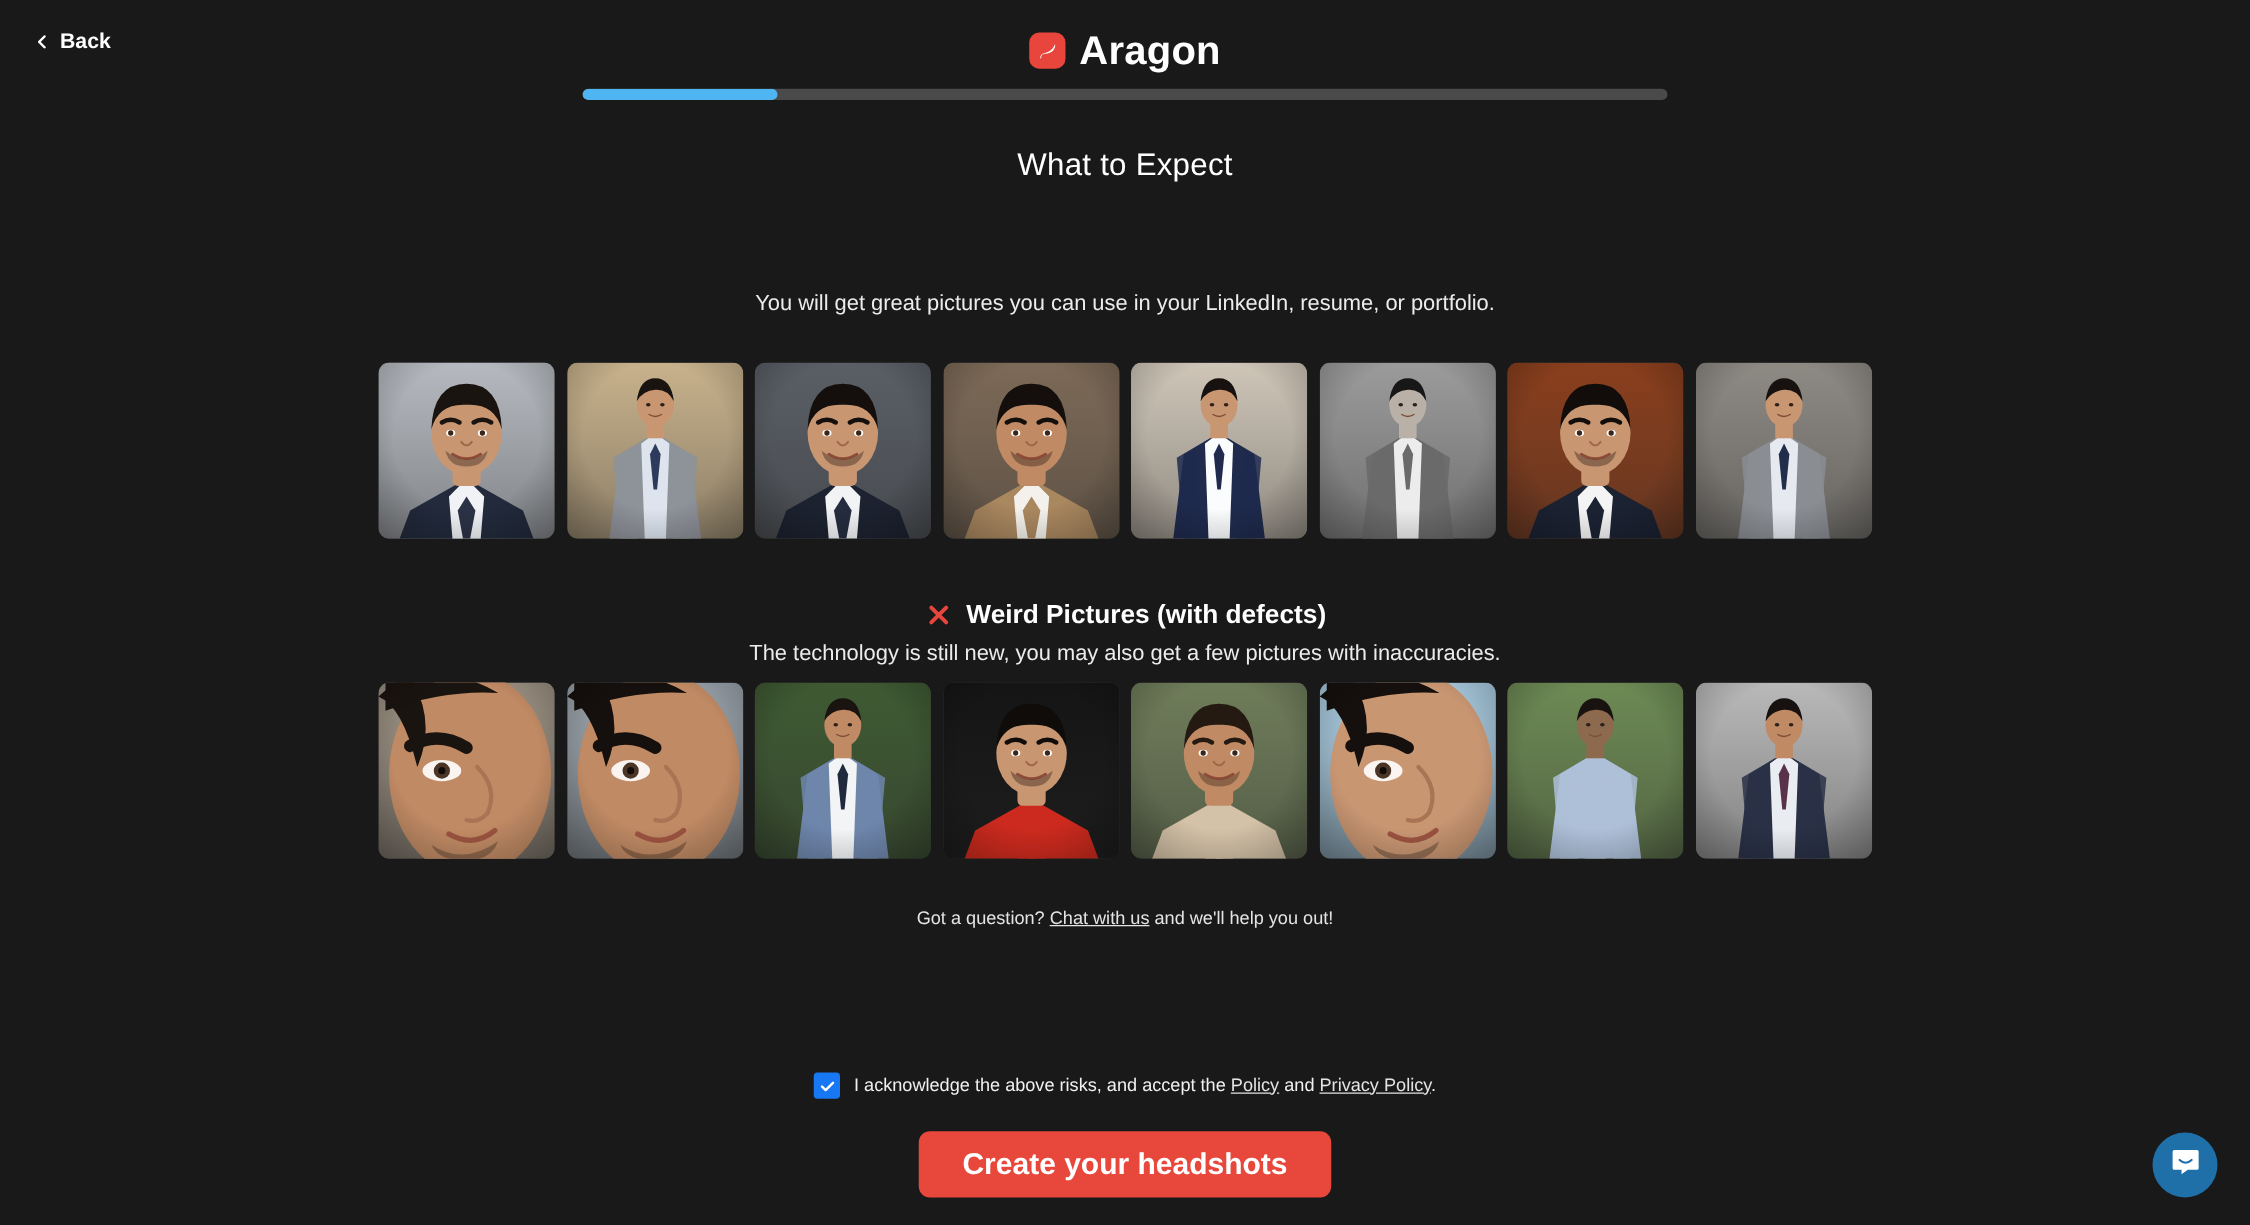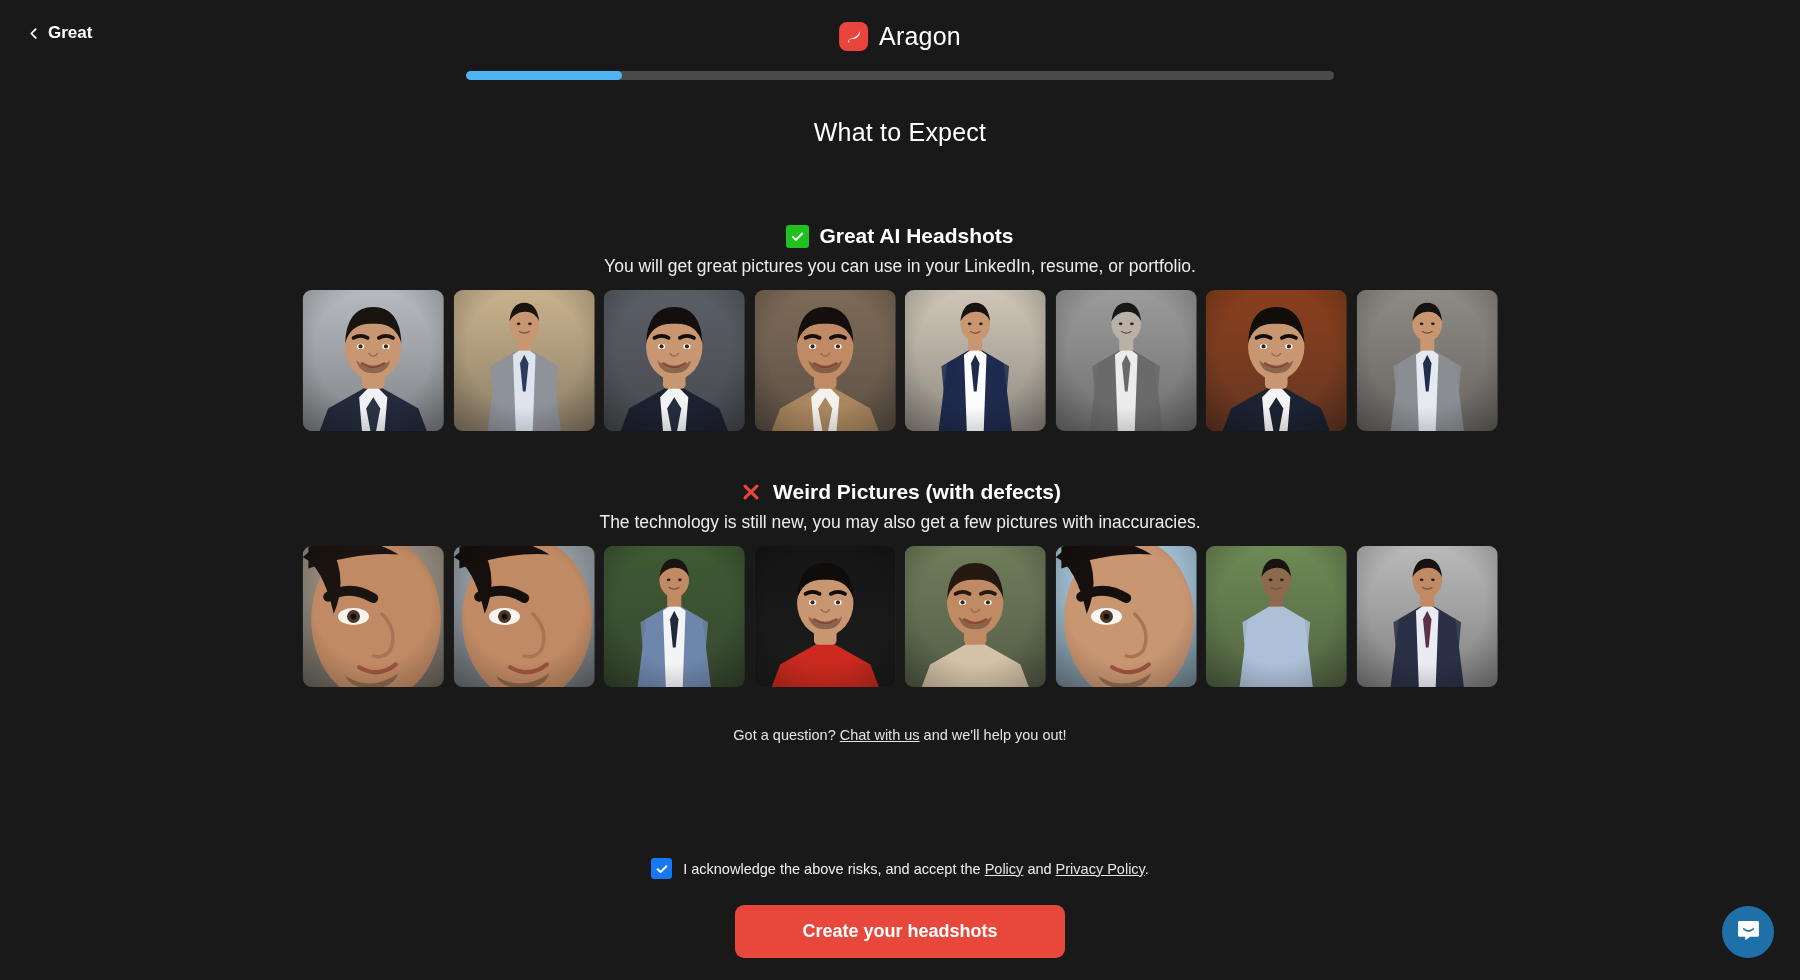--- a/index.html
+++ b/index.html
@@ -25,21 +25,21 @@
   .brand {
     position: absolute; left: 50%; top: 22px; transform: translateX(-50%);
     display: flex; align-items: center; gap: 11px;
   }
   .brand-logo {
     width: 29px; height: 29px; border-radius: 8px;
     background: #E8453C;
     display: flex; align-items: center; justify-content: center;
     flex: 0 0 auto;
   }
-  .brand-name { font-size: 25px; font-weight: 400; color: #fff; letter-spacing: .2px; }
+  .brand-name { font-size: 32px; font-weight: 700; color: #fff; letter-spacing: .2px; }
 
   
   .progress-track {
     position: absolute; left: 466px; top: 71px;
     width: 868px; height: 9px;
     background: #4a4a4a; border-radius: 6px; overflow: hidden;
   }
   .progress-fill {
     height: 100%; background: #4FB5F2; border-radius: 6px;
   }
@@ -100,21 +100,21 @@
     flex: 0 0 auto; cursor: pointer;
   }
   .consent-text { white-space: nowrap; }
 
   
   .cta {
     position: absolute; left: 50%; top: 905px; transform: translateX(-50%);
     width: 330px; height: 53px; border: none; border-radius: 9px;
     background: #E8483C; color: #fff;
     font-family: "Liberation Sans", sans-serif;
-    font-size: 18px; font-weight: 700; cursor: pointer;
+    font-size: 24px; font-weight: 700; cursor: pointer;
   }
 
   
   .intercom {
     position: absolute; right: 26px; bottom: 22px;
     width: 52px; height: 52px; border-radius: 50%;
     background: #1F6FA8;
     display: flex; align-items: center; justify-content: center;
     cursor: pointer;
   }
@@ -123,21 +123,21 @@
 <body>
 
 <div class="page">
 
   <div class="back-btn">
     <span class="back-chevron">
       <svg viewBox="0 0 12 12" width="11" height="11">
           <path d="M8.4 1.2 L3.6 6 L8.4 10.8" fill="none" stroke="#ffffff" stroke-width="1.9" stroke-linecap="round" stroke-linejoin="round"></path>
         </svg>
     </span>
-    <span>Great</span>
+    <span>Back</span>
   </div>
 
   <div class="brand">
     <span class="brand-logo" style="background: rgb(232, 69, 60);">
       <svg viewBox="0 0 24 24" width="18" height="18">
         <path d="M19.5 4.2c-2.1 5.6-5.6 8-9.2 9.1-2.1.6-3.4 1.1-4.4 2.1 1.9-.6 3.6-.7 5.5-1 3.4-.6 6.2-2.3 7.6-5.5.6-1.4.8-3 .5-4.7z" fill="#ffffff"></path>
         <path d="M4.4 19.6c.5-2.2 1.3-3.9 2.6-5.4-1.3.6-2.3 1.6-2.9 2.9-.4.8-.5 1.7-.3 2.5z" fill="#ffffff"></path>
       </svg>
     </span>
     <span class="brand-name">Aragon</span>
@@ -145,28 +145,20 @@
 
   <div class="progress-track">
     <div class="progress-fill" id="progress-fill" style="width: 18%; background: rgb(79, 181, 242);"></div>
   </div>
 
   <div class="hero">
     <div class="hero-title">What to Expect</div>
   </div>
 
   <div class="section section-good">
-    <div class="section-head">
-      <span class="icon-check-box" style="background: rgb(31, 193, 31);">
-        <svg viewBox="0 0 16 16" width="15" height="15">
-            <path d="M3 8.4 L6.3 11.6 L13 4.8" fill="none" stroke="#ffffff" stroke-width="2.1" stroke-linecap="round" stroke-linejoin="round"></path>
-          </svg>
-      </span>
-      <span>Great AI Headshots</span>
-    </div>
     <div class="section-sub">You will get great pictures you can use in your LinkedIn, resume, or portfolio.</div>
   </div>
 
   <div class="gallery gallery-good" id="gallery-good">
       <div class="tile" title="man in navy suit smiling, gray studio backdrop">
         <svg viewBox="0 0 100 100" preserveAspectRatio="xMidYMid slice">
           <defs>
       <linearGradient id="ga0" x1="0" y1="0" x2="0" y2="1">
         <stop offset="0" stop-color="#b6bac0" stop-opacity="1"></stop>
         <stop offset="1" stop-color="#b6bac0" stop-opacity="0.62"></stop>

